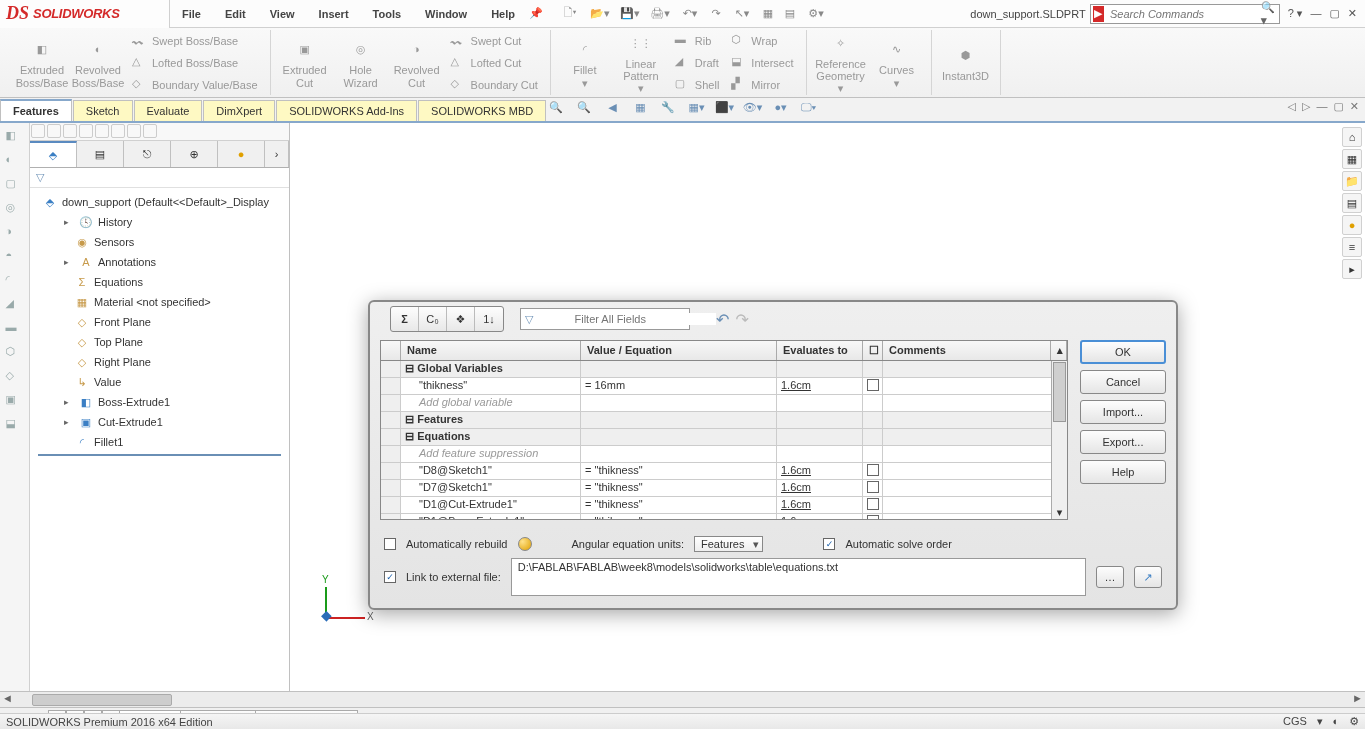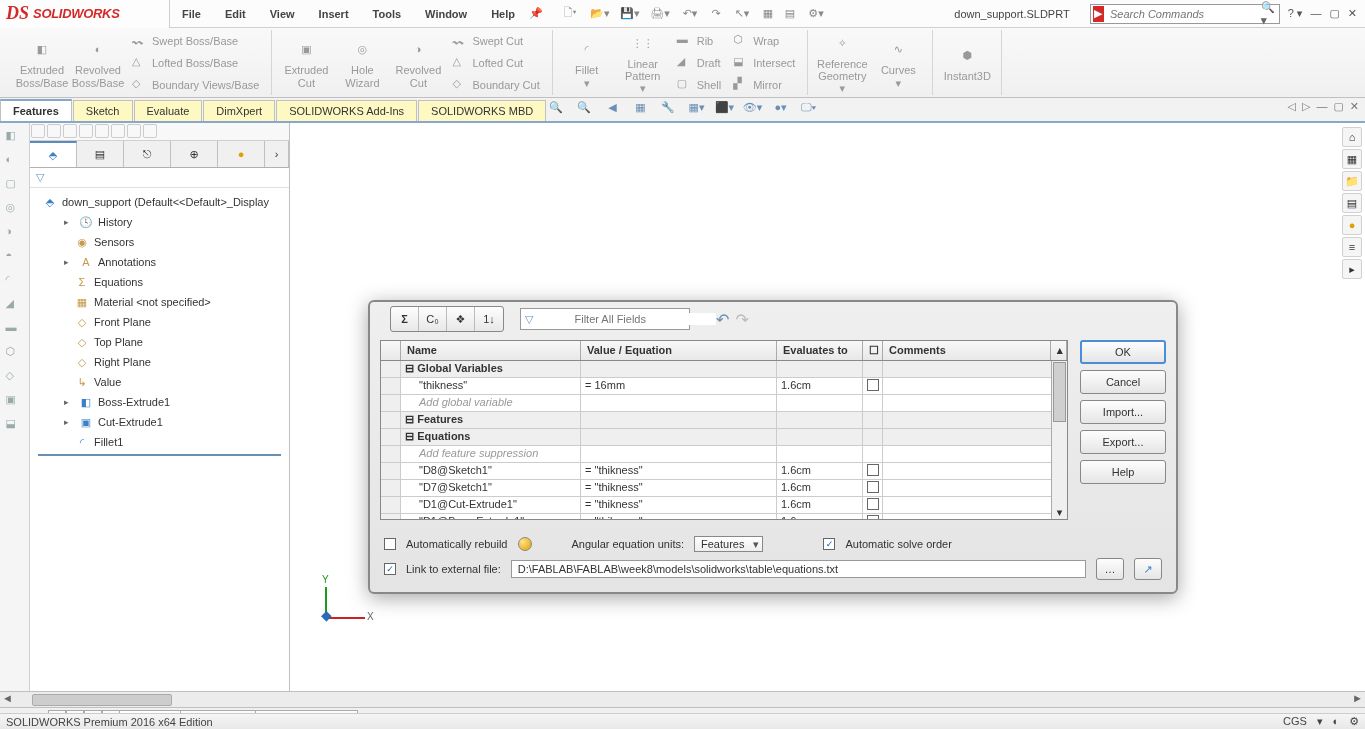--- a/index.html
+++ b/index.html
@@ -7,21 +7,21 @@
 
 
 .titlebar { background: #fcfcfc; border-bottom: 1px solid #d0d0d0; height: 28px; display: flex; align-items: center; }
 .logo-box { width: 170px; height: 28px; display:flex; align-items:center; padding-left:6px; border-right:1px solid #d0d0d0; background:#fdfdfd; }
 .logo-s { color: #d42929; font-weight: bold; font-style: italic; font-size: 18px; margin-right:4px; font-family: Georgia, serif;}
 .logo-txt { color: #d42929; font-weight: bold; font-style: italic; font-size: 13px; letter-spacing:-0.3px;}
 .menu-item { padding: 0 12px; cursor: default; color:#444;font-weight:bold; }
 .menu-icons { display:flex; align-items:center; gap:4px; margin-left:12px;}
 .mini-icon { width:18px; height:18px; display:inline-flex; align-items:center; justify-content:center; color:#888; border:1px solid transparent; border-radius:2px;}
 .mini-icon-dd { width:26px;}
-.doc-name { margin-left:auto; margin-right:20px; color:#444;}
+.doc-name { margin-left:auto; margin-right:4px; color:#444;}
 .search-box { display:flex; align-items:center; border:1px solid #999; height:20px; width:190px; background:#fff; margin-right:8px;}
 .search-play { width:16px; height:16px; margin:0 2px; background:#d42929; display:flex; align-items:center; justify-content:center; color:#fff;}
 .search-inp { border:0; outline:0; flex:1; padding:0 4px; color:#888; font-style:italic; background:transparent;}
 .search-mag { color:#666; margin:0 4px; font-weight:bold;}
 .win-controls { display:flex; gap:8px; margin-right:8px; color:#555;}
 
 
 .ribbon { background: linear-gradient(#f9f9f9,#f0f0f0); height: 70px; border-bottom: 1px solid #c0c0c0; display:flex; padding:2px 8px; color:#999;}
 .rb-group { display:flex; align-items:center; border-right:1px solid #d5d5d5; padding:0 6px;}
 .rb-btn-lg { display:flex; flex-direction:column; align-items:center; justify-content:center; width:56px; height:64px; text-align:center; line-height:1.1;}
@@ -97,34 +97,34 @@
 .dlg-undo { display:flex; gap:6px; margin-left:20px; color:#6a8fb5;}
 .dlg-content { display:flex; padding:0 10px 10px;}
 .dlg-grid { flex:1; border:1px solid #888; background:#fff; max-height:188px;}
 .grid-head { display:flex; background:linear-gradient(#f8f8f8,#e8e8e8); border-bottom:1px solid #888;}
 .gh { border-right:1px solid #aaa; padding:3px 6px; font-weight:bold;}
 .gh-idx{width:20px;} .gh-name{width:180px;} .gh-val{width:196px;} .gh-eval{width:86px;} .gh-chk{width:20px; text-align:center;} .gh-com{flex:1;} .gh-sb{width:16px;}
 .grid-body { max-height:158px; overflow:hidden; position:relative;}
 .gr { display:flex; border-bottom:1px solid #ccc;}
 .gr.section { background:#efefef;}
 .gc { border-right:1px solid #ccc; padding:1px 4px; height:16px; overflow:hidden; white-space:nowrap;}
-.gc-idx{width:20px; background:#efefef; text-align:center;} .gc-name{width:180px;} .gc-val{width:196px;} .gc-eval{width:86px;} .gc-chk{width:20px; text-align:center;} .gc-com{flex:1;}
+.gc-idx{width:20px; background:#efefef; text-align:center;} .gc-name{width:180px;} .gc-val{width:196px;} .gc-eval{width:86px;text-decoration:underline;} .gc-chk{width:20px; text-align:center;} .gc-com{flex:1;}
 .gr.section .gc-name { font-weight:bold;}
 .placeholder-it { color:#999; font-style:italic;}
 .grid-scroll { width:16px; background:#efefef; border-left:1px solid #aaa; position:absolute; right:0; top:0; bottom:0;}
 .grid-scroll .sb-thumb { background:#cfcfcf; border:1px solid #999; margin:1px; height:60px;}
 .dlg-btns { width:86px; display:flex; flex-direction:column; gap:6px; margin-left:12px;}
 .dlg-btn { height:24px; border:1px solid #888; border-radius:3px; background:linear-gradient(#fdfdfd,#e5e5e5); display:flex; align-items:center; justify-content:center;}
 .dlg-btn.primary { border:2px solid #4a8fd6;}
 .dlg-footer { padding:6px 14px 12px; display:flex; flex-direction:column; gap:6px;}
 .dlg-foot-row { display:flex; align-items:center; gap:10px;}
 .traffic { width:14px; height:14px; border-radius:50%; background:radial-gradient(circle at 30% 30%, #ffe28a, #e0a000); border:1px solid #888; display:inline-block;}
 .combo { border:1px solid #888; background:linear-gradient(#fff,#eee); padding:1px 18px 1px 6px; position:relative;}
 .combo::after { content:"▾"; position:absolute; right:4px; top:1px; color:#555;}
-.path-box { flex:1; border:1px solid #999; background:#fff; padding:2px 6px; height:18px;}
+.path-box { flex:1; border:1px solid #999; background:#fff; padding:2px 6px; height:38px;}
 .small-btn { width:28px; height:22px; border:1px solid #888; border-radius:3px; background:linear-gradient(#fdfdfd,#e5e5e5); display:flex; align-items:center; justify-content:center;}
 .chk { width:12px; height:12px; border:1px solid #666; display:inline-flex; align-items:center; justify-content:center; background:#fff; font-size:9px; color:#1a5faa;}
 </style>
 </head>
 <body>
 
 <div class="titlebar">
   <div class="logo-box">
     <span class="logo-s">DS</span>
     <span class="logo-txt">SOLIDWORKS</span>
@@ -177,21 +177,21 @@
       <div class="rb-sm">
           <span class="ico">〰</span>
           <span>Swept Boss/Base</span>
         </div>
       <div class="rb-sm">
           <span class="ico">△</span>
           <span>Lofted Boss/Base</span>
         </div>
       <div class="rb-sm">
           <span class="ico">◇</span>
-          <span>Boundary Views/Base</span>
+          <span>Boundary Value/Base</span>
         </div>
     </div>
   </div>
   <div class="rb-group">
     <div class="rb-btn-lg">
         <span class="ico">▣</span>
         <span>Extruded Cut</span>
       </div>
     <div class="rb-btn-lg">
         <span class="ico">◎</span>

